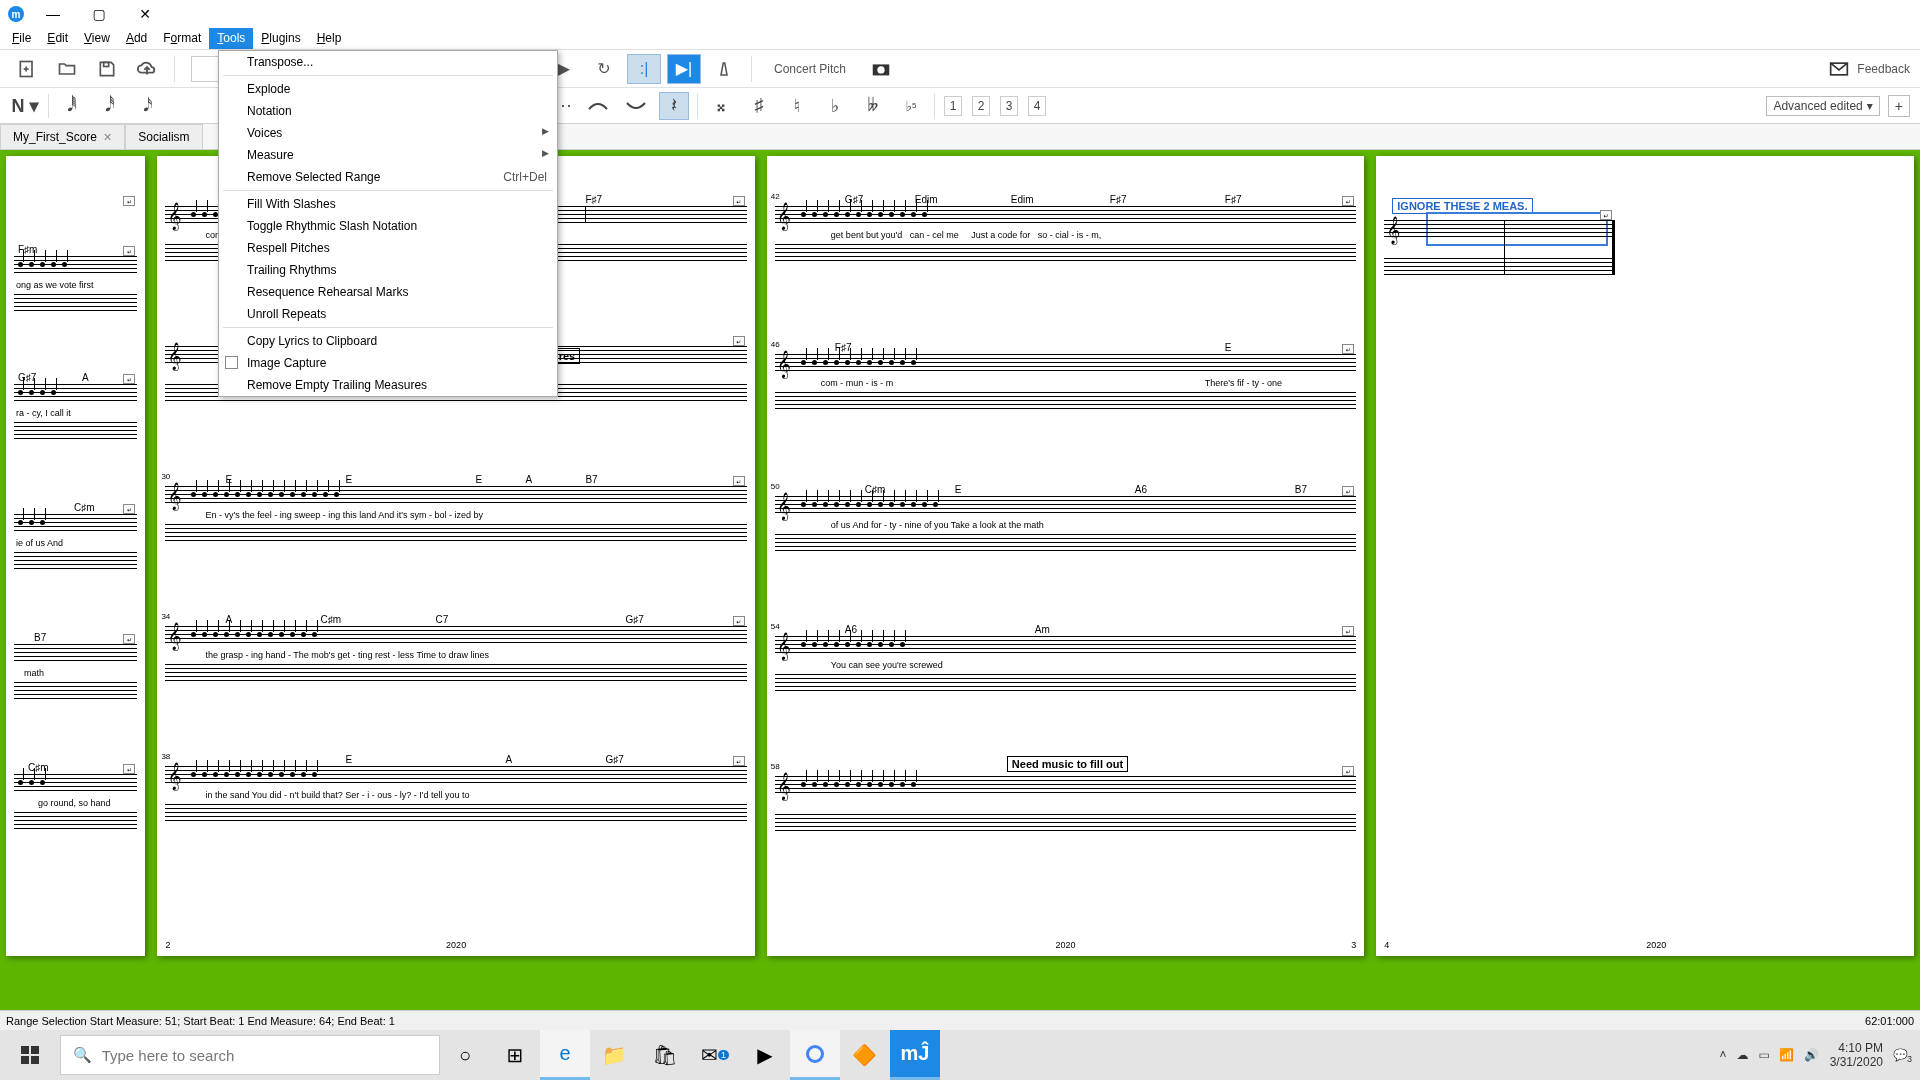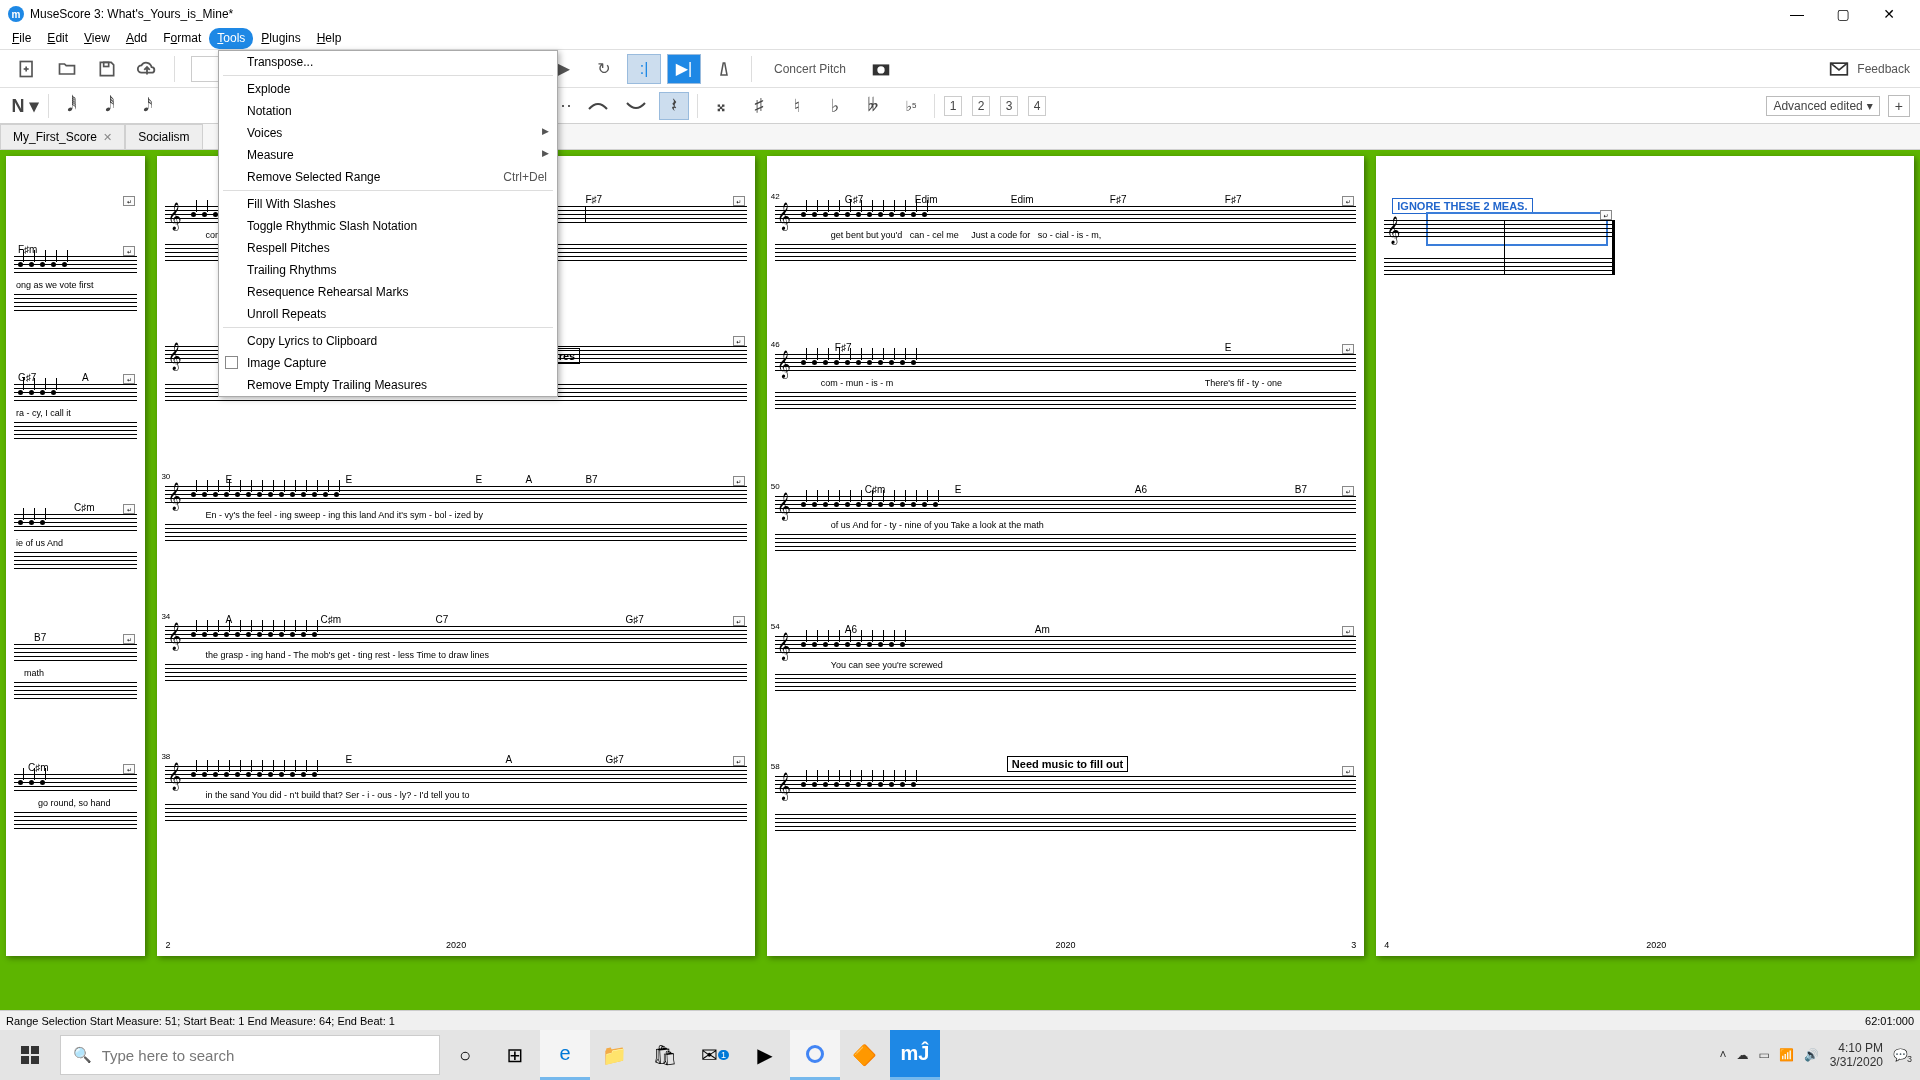--- a/index.html
+++ b/index.html
@@ -7,21 +7,21 @@
 
 
 .titlebar { height: 28px; background: #fff; display: flex; align-items: center; padding: 0 8px; font-size: 12px; }
 .titlebar .app-icon { width: 16px; height: 16px; background: #1e88e5; border-radius: 50%; margin-right: 6px; display: flex; align-items: center; justify-content: center; color: #fff; font-weight: bold; font-size: 10px; }
 .titlebar .title { flex: 1; }
 .titlebar .winbtn { width: 46px; height: 28px; display: flex; align-items: center; justify-content: center; font-size: 14px; }
 
 
 .menubar { height: 22px; background: #fff; display: flex; align-items: stretch; font-size: 12px; padding-left: 4px; border-bottom: 1px solid #e0e0e0; }
 .menubar .menu-item { padding: 3px 8px; cursor: default; }
-.menubar .menu-item.active { background: #1e88e5; color: #fff; border-radius: 10px; }
+.menubar .menu-item.active { background: #1e88e5; color: #fff; }
 .menubar .menu-item u { text-decoration: underline; }
 
 
 .toolbar1 { height: 38px; background: #fff; display: flex; align-items: center; padding: 0 10px; gap: 6px; border-bottom: 1px solid #e0e0e0; }
 .toolbar1 .tbtn { width: 34px; height: 30px; display: flex; align-items: center; justify-content: center; color: #555; font-size: 18px; }
 .toolbar1 .sep { width: 1px; height: 26px; background: #ddd; margin: 0 4px; }
 .toolbar1 .dpi { width: 220px; height: 26px; border: 1px solid #ccc; background: #fff; margin-left:6px;}
 .toolbar1 .playbtn { width: 34px; height: 30px; display:flex;align-items:center;justify-content:center;color:#555;font-size:16px;}
 .toolbar1 .playbtn svg { width: 18px; height:18px; }
 .toolbar1 .pressed { background: #cde; border:1px solid #9bd; }
@@ -87,21 +87,20 @@
 .taskbar .tbicon.active { border-bottom: 3px solid #76b9ed; background: #f4f4f4;}
 .taskbar .tray { margin-left: auto; display:flex;align-items:center;gap:10px;padding-right:12px;font-size:12px;color:#333;}
 .taskbar .clock { text-align: right; font-size: 12px; line-height: 1.2; }
 .note-glyph { font-family: serif; }
 </style>
 </head>
 <body>
 
 <div class="titlebar">
   <div class="app-icon">m</div>
-  <div class="title">MuseScore 3: What's_Yours_is_Mine*</div>
   <div class="winbtn">—</div>
   <div class="winbtn">▢</div>
   <div class="winbtn">✕</div>
 </div>
 
 <div class="menubar">
   <div class="menu-item"><u>F</u><span></span>ile</div>
   <div class="menu-item"><u>E</u>dit</div>
   <div class="menu-item"><u>V</u>iew</div>
   <div class="menu-item"><u>A</u>dd</div>

